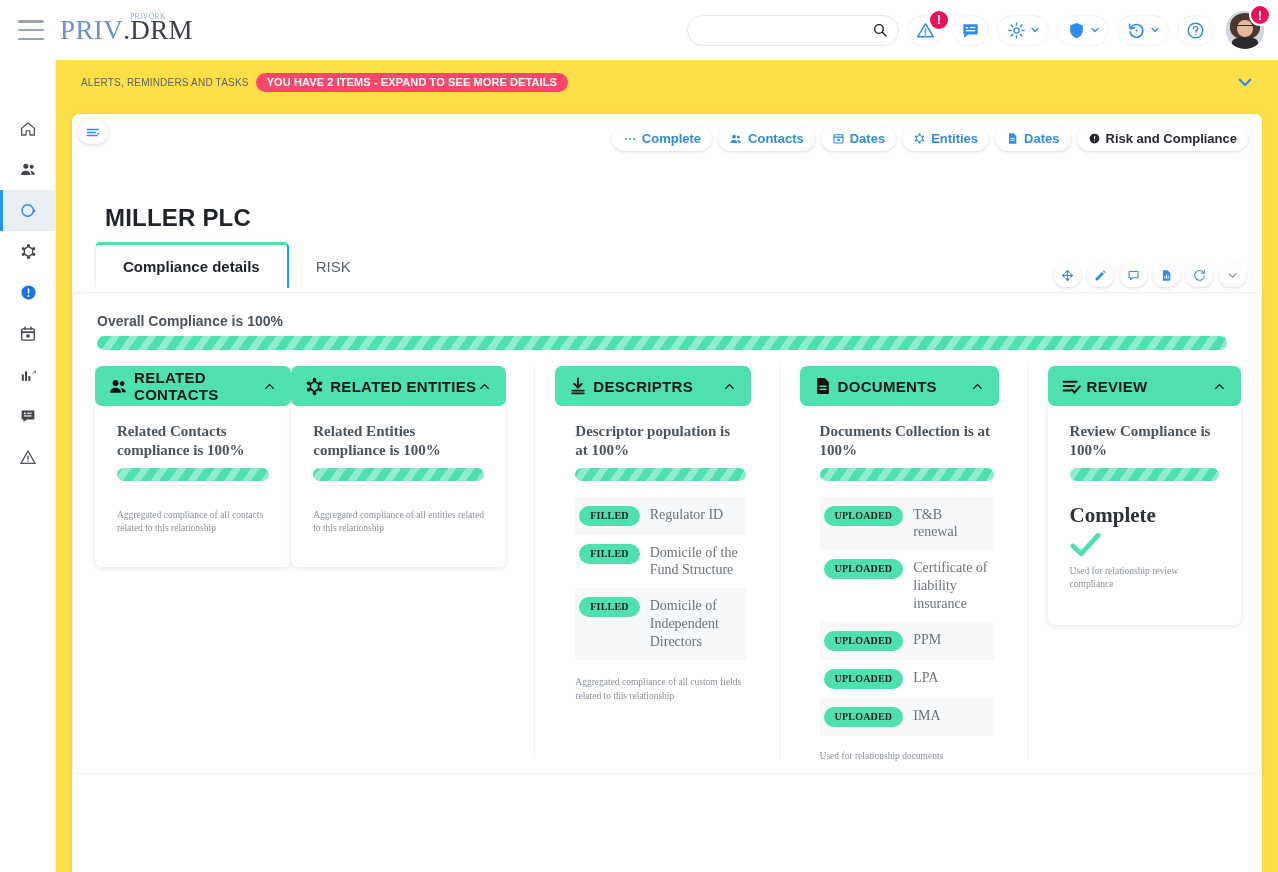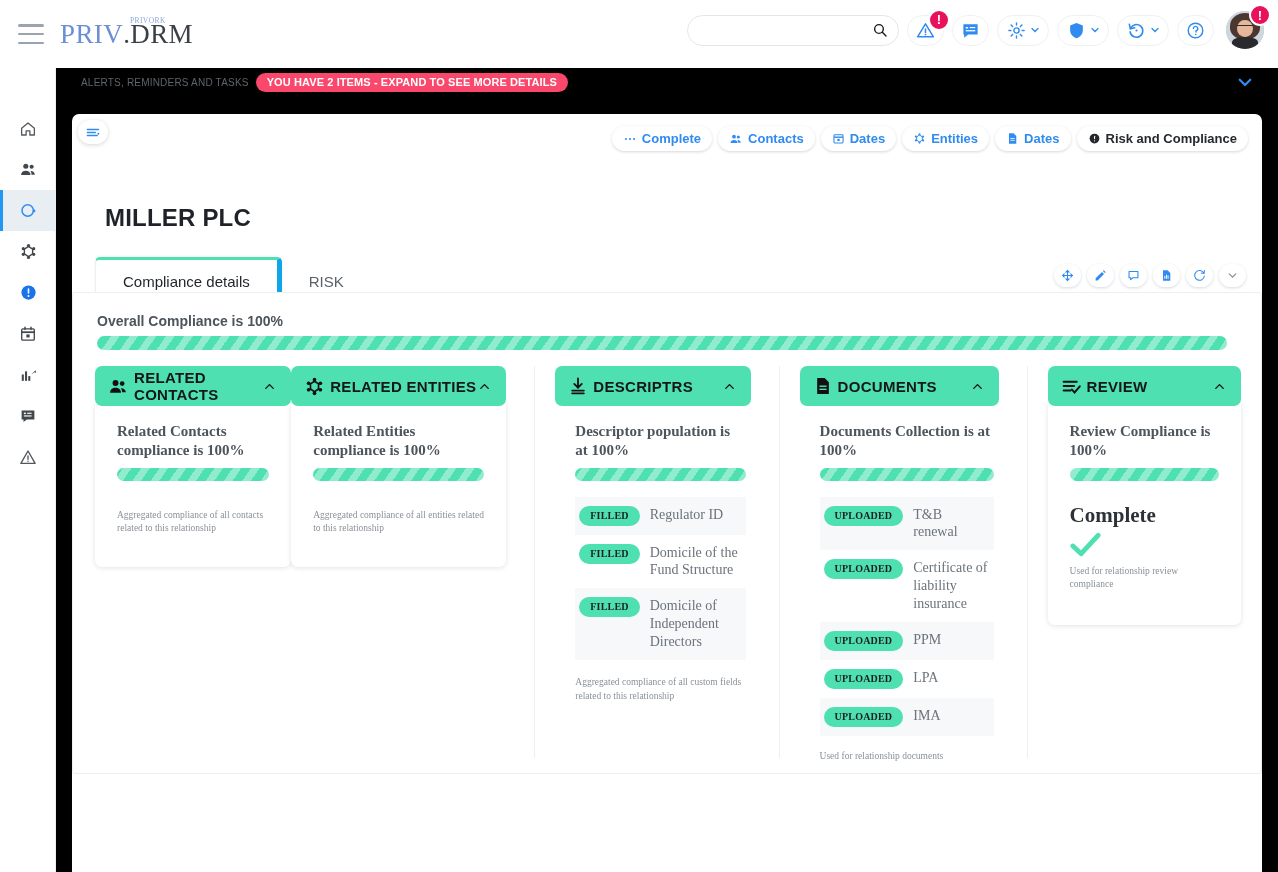--- a/index.html
+++ b/index.html
@@ -6,21 +6,21 @@
   html, body {
     width: 1278px; height: 872px;
     font-family: "Liberation Sans", sans-serif;
     background: #ffffff;
     overflow: hidden;
   }
   .app { position: relative; width: 1278px; height: 872px; }
 
   
   .topbar {
-    position: absolute; left: 0; top: 0; width: 1278px; height: 68px;
+    position: absolute; left: 0; top: 0; width: 1278px; height: 60px;
     background: #fff; display: flex; align-items: center;
     z-index: 30;
   }
   .hamburger {
     width: 26px; height: 20px; margin-left: 18px; margin-right: 16px;
     display: flex; flex-direction: column; justify-content: space-between;
     cursor: pointer;
   }
   .hamburger span { display:block; height: 2.5px; background: #9aa4ae; border-radius: 2px; }
   .logo { position: relative; font-size: 27px; letter-spacing: .4px; line-height: 1;
@@ -78,21 +78,21 @@
     cursor: pointer; position: relative;
   }
   .rail-item.active { background: #e9eef2; }
   .rail-item.active:after {
     content:""; position:absolute; left:0; top:0; bottom:0; width:3px; background:#2196f3;
   }
 
   
   .page {
     position: absolute; left: 56px; top: 60px; width: 1222px; height: 812px;
-    background: #000000; padding: 0;
+    background: #fde047; padding: 0;
   }
   .alertbar {
     height: 45px; display: flex; align-items: center; padding-left: 25px;
     position: relative;
   }
   .alertbar .lbl {
     font-size: 10px; color: #5d646b; letter-spacing: .2px; text-transform: uppercase;
     font-family: "Liberation Sans", sans-serif;
   }
   .alert-chip {
@@ -139,25 +139,24 @@
   }
 
   .tabstrip {
     position: absolute; left: 23px; top: 128px; display: flex; align-items: flex-end;
   }
   .tab {
     padding: 13px 27px 13px; font-size: 15px; color: #5a626a; cursor: pointer;
     background: transparent; border-radius: 5px 5px 0 0;
   }
   .tab.active {
-    background: #fff; color: #1f2329; font-weight: normal;
+    background: #fff; color: #1f2329; font-weight: bold;
     border-top: 3px solid #4ee0b0;
-    border-left: 1px solid #edf0f2; border-right: 5px solid #0ea5e9;
+    border-left: 1px solid #edf0f2; border-right: 2px solid #0ea5e9;
     box-shadow: 0 -1px 3px rgba(0,0,0,.05);
-    margin-top: 15px;
   }
 
   .panel {
     position: absolute; left: 0; top: 178px; width: 1190px; height: 482px;
     border: 1px solid #eceff1; border-radius: 3px; background: #fff;
   }
 
   .overall { position: absolute; left: 24px; top: 20px; width: 1130px; }
   .overall .txt { font-size: 14px; font-weight: bold; color: #4c545c; margin-bottom: 7px; }
 

